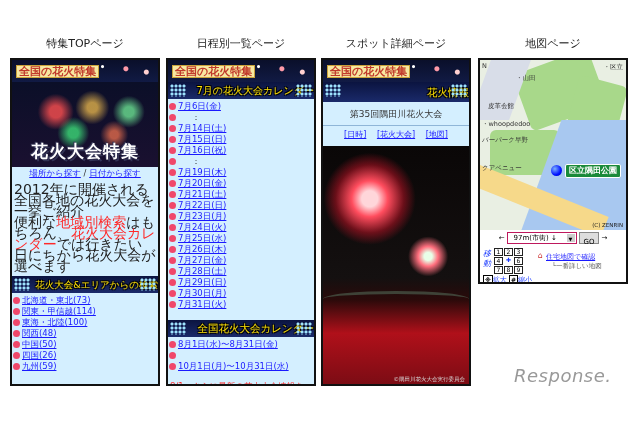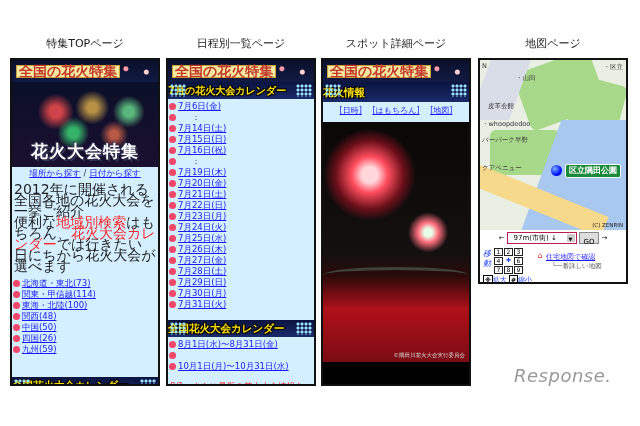--- a/index.html
+++ b/index.html
@@ -14,25 +14,25 @@
     position: relative; height: 22px;
     background: radial-gradient(circle at 78% 40%, #ff9aa8 0 2px, transparent 3px),
                 radial-gradient(circle at 92% 55%, #ffd0d0 0 2px, transparent 3px),
                 radial-gradient(circle at 62% 30%, #fff 0 1px, transparent 2px),
                 radial-gradient(circle at 50% 60%, #ffb0c0 0 1px, transparent 2px),
                 linear-gradient(#0a0f2a, #111a44);
   }
   .fw-logo {
     position: absolute; left: 4px; top: 5px; height: 13px; padding: 0 2px;
     background: #f7e8a0; border: 1px solid #c9a23a; color: #c0392b;
-    font-size: 14px; font-weight: bold; line-height: 11px; font-family: "DejaVu Serif", serif;
+    font-size: 11px; font-weight: bold; line-height: 11px; font-family: "DejaVu Serif", serif;
   }
   .band {
-    background: linear-gradient(#0b1440, #1a2a6a); color: #ffe100; font-weight: bold;
-    text-align: left; font-size: 10.5px; height: 17px; line-height: 17px;
+    background: linear-gradient(#0b1440, #1a2a6a); color: #ffe100; font-weight: normal;
+    text-align: right; font-size: 10.5px; height: 17px; line-height: 17px;
     text-shadow: 1px 1px 0 #000, -1px -1px 0 #000, 1px -1px 0 #000, -1px 1px 0 #000;
     position: relative;
   }
   .band::before, .band::after {
     content: ""; position: absolute; top: 2px; width: 16px; height: 13px;
     background: radial-gradient(circle, #9fe4ff 0 1px, transparent 2px) 0 0/4px 4px;
   }
   .band::before { left: 2px; } .band::after { right: 2px; }
 
   .link { color: #1a1aff; text-decoration: underline; font-size: 8.5px; line-height: 11px; text-align: right; }
@@ -125,20 +125,21 @@
   </div>
   <div class="search-links">
     <span class="link">場所から探す</span>
     <span>/</span>
     <span class="link">日付から探す</span>
   </div>
   <div class="intro">
     <span>2012年に開催される全国各地の花火大会を一挙ご紹介</span><br>
     <span>便利な</span><span class="red">地域別検索</span><span>はもちろん、</span><span class="red">花火大会カレンダー</span><span>では行きたい日にちから花火大会が選べます</span>
   </div>
+  <div class="band" style="font-size:9.5px;">花火大会&amp;エリアからの検索</div>
   <div style="padding:2px 0 8px 0;">
     <div class="bullet-row">
         <span class="dot"></span>
         <span class="link">北海道・東北(73)</span>
       </div>
     <div class="bullet-row">
         <span class="dot"></span>
         <span class="link">関東・甲信越(114)</span>
       </div>
     <div class="bullet-row">
@@ -272,23 +273,24 @@
       </div>
   </div>
   <div class="notice">8/1、さらに最新の花火大会情報を追加して更新!</div>
 </div>
 
 <div class="panel" id="p3">
   <div class="fw-header">
     <span class="fw-logo">全国の花火特集</span>
   </div>
   <div class="band">花火情報</div>
+  <div class="spot-name">第35回隅田川花火大会</div>
   <div class="spot-links">
     <span>[日時]</span>
-    <span>[はもちろん]</span>
+    <span>[花火大会]</span>
     <span>[地図]</span>
   </div>
   <div class="photo">
     <div class="bridge"></div>
     <div class="credit">©隅田川花火大会実行委員会</div>
   </div>
 </div>
 
 <div class="panel" id="p4">
   <div class="map">

